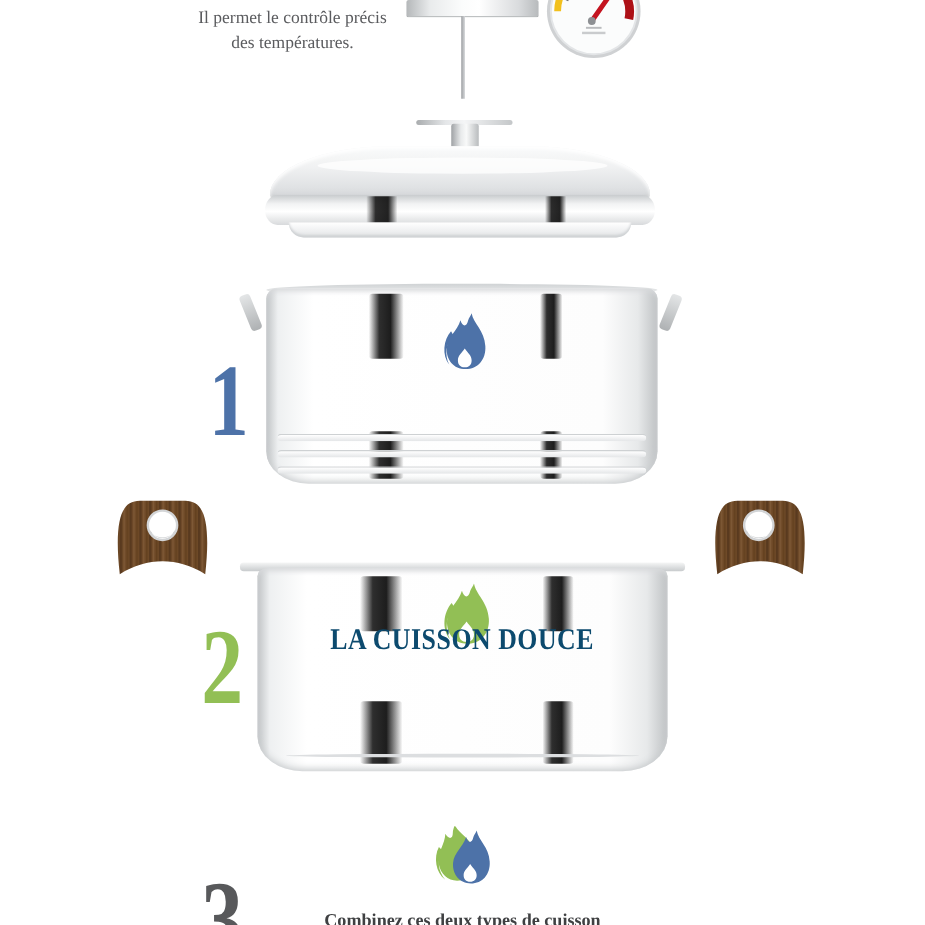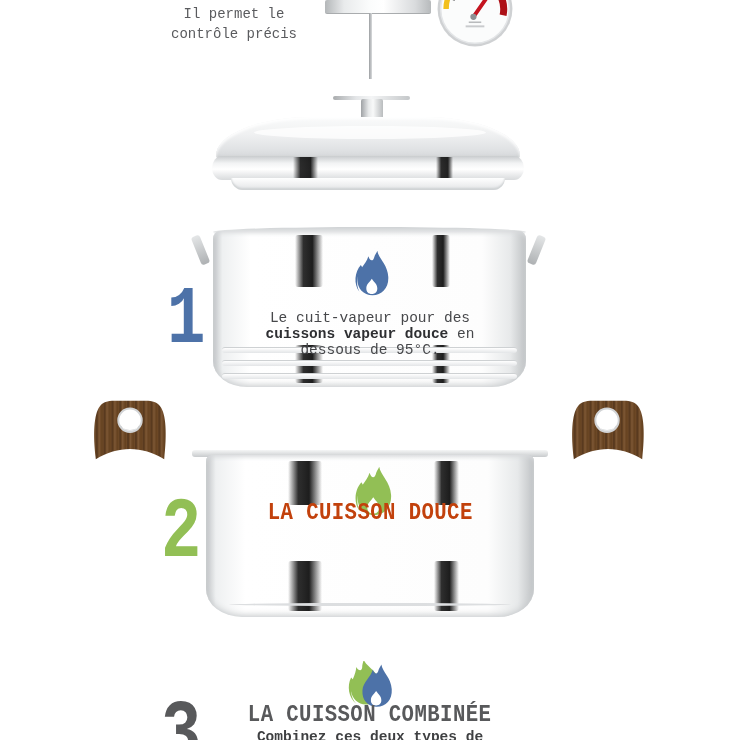--- a/index.html
+++ b/index.html
@@ -1,17 +1,17 @@
 <!DOCTYPE html>
 <html><head>
 <meta charset="utf-8">
 <style>
   html,body{margin:0;padding:0;background:#fff;}
   #canvas{position:relative;width:740px;height:740px;overflow:hidden;background:#ffffff;
-          font-family:Liberation Mono, monospace;}
+          font-family:Liberation Serif, serif;}
   .abs{position:absolute;}
 
   
   .intro{left:148px;top:5px;width:172px;text-align:center;font-size:14px;line-height:1.4;
          color:#5a5b5e;}
 
   
   .th-disc{left:325px;top:0;width:106px;height:13px;border-radius:2px;
     background:linear-gradient(to right,#b4b7b9 0%,#e9ebec 18%,#fbfcfc 42%,#ffffff 55%,#d9dbdd 85%,#b7babc 100%);
     border-bottom:1px solid #a9acae;}
@@ -69,21 +69,21 @@
   
   .step-num{font-weight:800;line-height:0.82;transform:scaleX(0.78);transform-origin:left top;}
   .n1{left:167px;top:287px;font-size:82px;color:#4d72a8;}
   .n2{left:161px;top:498px;font-size:86px;color:#92bf55;}
   .n3{left:161px;top:700px;font-size:86px;color:#58595b;}
 
   
   .sec-title{text-align:center;font-weight:800;}
   .sec-title>span{display:inline-block;transform:scaleX(0.86);letter-spacing:0.5px;white-space:nowrap;}
   .t1{left:220px;top:284px;width:300px;font-size:24px;color:#4d72a8;}
-  .t2{left:220px;top:499px;width:300px;font-size:24px;color:#c2410c;}
+  .t2{left:220px;top:499px;width:300px;font-size:24px;color:#0c4a6e;}
   .t3{left:210px;top:701px;width:320px;font-size:24px;color:#58595b;}
   .sec-body{text-align:center;font-size:14.5px;line-height:1.1;color:#47484b;}
   .sec-body b{color:#2e2f32;}
   .b1{left:235px;top:311px;width:270px;}
   .b2{left:228px;top:526px;width:284px;}
   .b3{left:230px;top:730px;width:280px;font-weight:bold;color:#3f4042;}
 
   .flame-svg{position:absolute;}
   .f1{left:351px;top:250px;width:43px;height:48px;}
   .f2{left:351px;top:466px;width:46px;height:52px;}
@@ -94,20 +94,21 @@
   .hl{left:88px;top:396px;}
   .hr{left:566px;top:396px;}
 </style>
 </head>
 <body>
 
 <div id="canvas">
 
   <div class="abs intro">
     <div>Il permet le contrôle précis</div>
+    <div>des températures.</div>
   </div>
 
   <div class="abs th-disc"></div>
   <div class="abs th-stem"></div>
 
   <svg class="abs gauge-svg" viewBox="0 0 100 100">
     <circle cx="50" cy="50" r="48" fill="#cfd1d3"></circle>
     <circle cx="50" cy="50" r="44" fill="#fbfcfc"></circle>
     <circle cx="50" cy="50" r="44" fill="none" stroke="#e3e5e7" stroke-width="2"></circle>
     <path d="M30,18 A37,37 0 0 0 13,50" fill="none" stroke="#f2c01d" stroke-width="7"></path>
@@ -145,23 +146,20 @@
   </div>
 
   <div class="abs step-num n1">1</div>
 
   <svg class="flame-svg f1" viewBox="0 0 60 70">
     <path d="M13,22 C4,32 2,50 11,61 C5,49 7,36 16,27 Z" fill="#4d72a8"></path>
     <path d="M37,1 C39,13 52,21 53,39 C54,55 44,66 30,66 C16,66 7,55 8,41 C9,28 20,22 24,9 C26,16 31,18 33,9 C34,6 36,4 37,1 Z" fill="#4d72a8"></path>
     <path d="M29,42 C33,48 37,50 37,56 C37,61 34,64 29,64 C24,64 21,61 21,56 C21,50 25,48 29,42 Z" fill="#ffffff"></path>
   </svg>
 
-  <div class="abs sec-body b1">
-    <span>Le cuit-vapeur pour des </span><b>cuissons vapeur douce</b><span> en dessous de 95°C.</span>
-  </div>
 
   <svg class="abs handle-svg hl" viewBox="0 0 86 68">
     <defs>
       <pattern id="woodL" width="8" height="10" patternUnits="userSpaceOnUse">
         <rect width="8" height="10" fill="#6f4a28"></rect>
         <rect width="2" height="10" fill="#593a1f"></rect>
         <rect x="3" width="1.2" height="10" fill="#7e5936"></rect>
         <rect x="5.5" width="1.4" height="10" fill="#64411f"></rect>
       </pattern>
     </defs>
@@ -216,20 +214,17 @@
     <g transform="translate(-6,-2) rotate(-14 28 40)">
       <path d="M13,22 C4,32 2,50 11,61 C5,49 7,36 16,27 Z" fill="#92bf55"></path>
       <path d="M37,1 C39,13 52,21 53,39 C54,55 44,66 30,66 C16,66 7,55 8,41 C9,28 20,22 24,9 C26,16 31,18 33,9 C34,6 36,4 37,1 Z" fill="#92bf55"></path>
     </g>
     <g transform="translate(12,4) scale(0.95)">
       <path d="M37,1 C39,13 52,21 53,39 C54,55 44,66 30,66 C16,66 7,55 8,41 C9,28 20,22 24,9 C26,16 31,18 33,9 C34,6 36,4 37,1 Z" fill="#4d72a8"></path>
       <path d="M29,42 C33,48 37,50 37,56 C37,61 34,64 29,64 C24,64 21,61 21,56 C21,50 25,48 29,42 Z" fill="#ffffff"></path>
     </g>
   </svg>
 
-  <div class="abs sec-title t3">
-    <span>LA CUISSON COMBINÉE</span>
-  </div>
   <div class="abs sec-body b3">
     <span>Combinez ces deux types de cuisson</span>
   </div>
 
 </div>
 
 </body></html>

